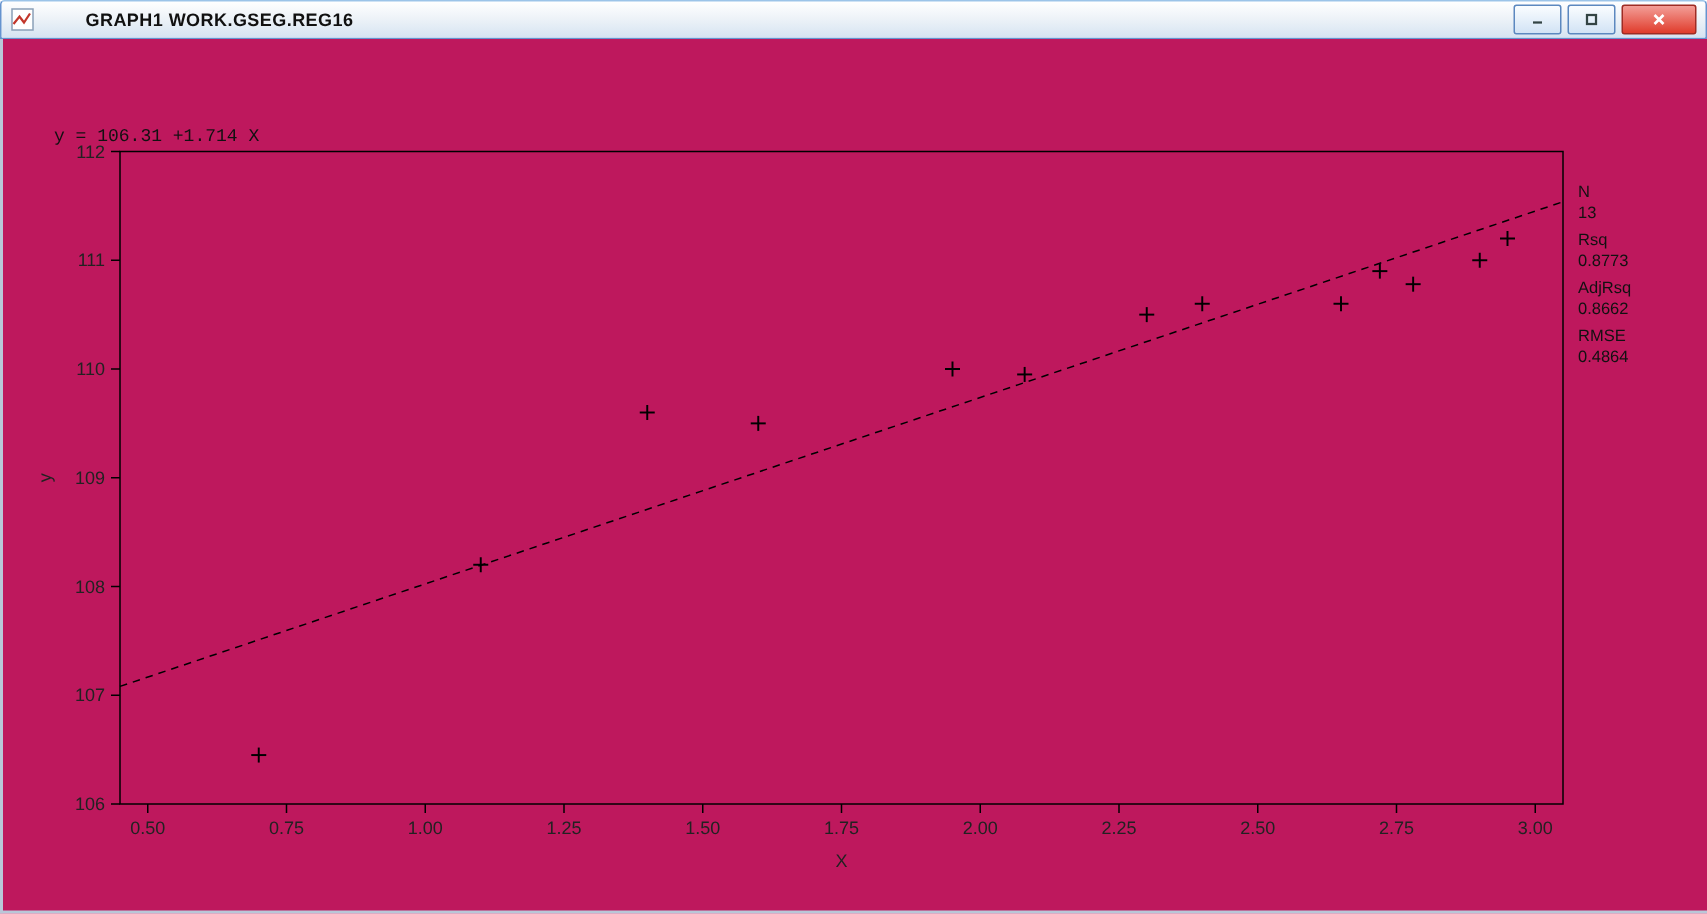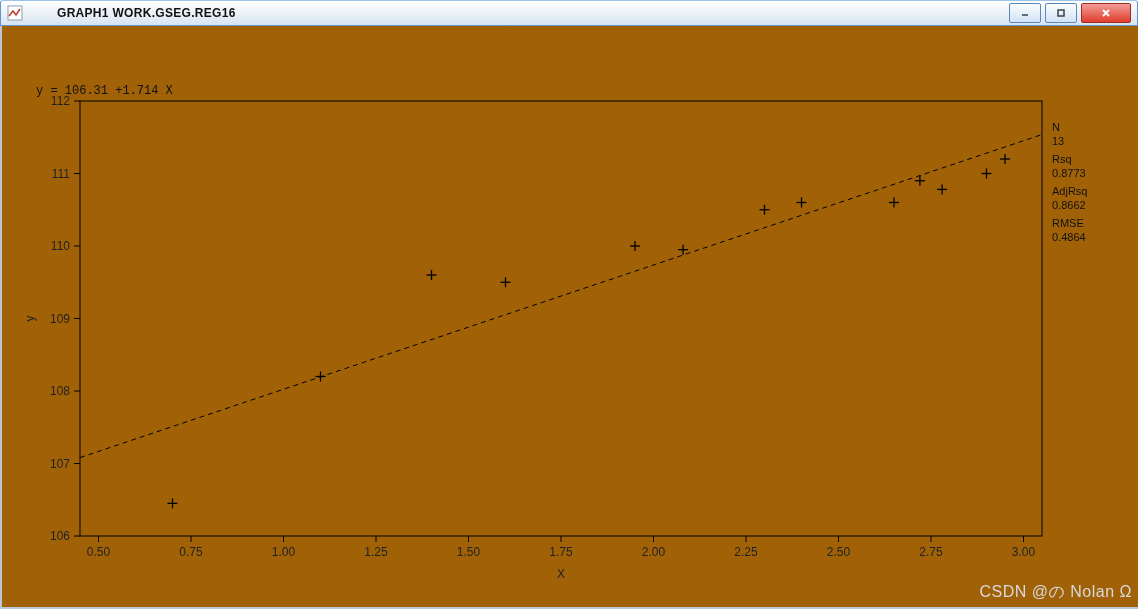--- a/index.html
+++ b/index.html
@@ -64,21 +64,21 @@
   .win-btn.close {
     width: 48px;
     background: linear-gradient(to bottom, #f39e97, #e03c2c);
     border-color:#9e2c24;
   }
   .win-btn svg { display:block; }
   .canvas-wrap {
     position: relative;
     width: 100%;
     height: calc(609px - 26px);
-    background: #a16207;
+    background: #be185d;
     border-left: 2px solid #b9c7d8;
     border-bottom: 2px solid #b9c7d8;
     box-sizing: border-box;
   }
   svg.chart {
     position:absolute;
     inset:0;
   }
   .watermark {
     position: absolute;
@@ -228,16 +228,15 @@
         </g>
         <text x="1050" y="105" class="stat">N</text>
         <text x="1050" y="119" class="stat">13</text>
         <text x="1050" y="137" class="stat">Rsq</text>
         <text x="1050" y="151" class="stat">0.8773</text>
         <text x="1050" y="169" class="stat">AdjRsq</text>
         <text x="1050" y="183" class="stat">0.8662</text>
         <text x="1050" y="201" class="stat">RMSE</text>
         <text x="1050" y="215" class="stat">0.4864</text>
       </svg>
-    <div class="watermark">CSDN @の  Nolan  Ω</div>
   </div>
 
 </div>
 
 </body></html>

